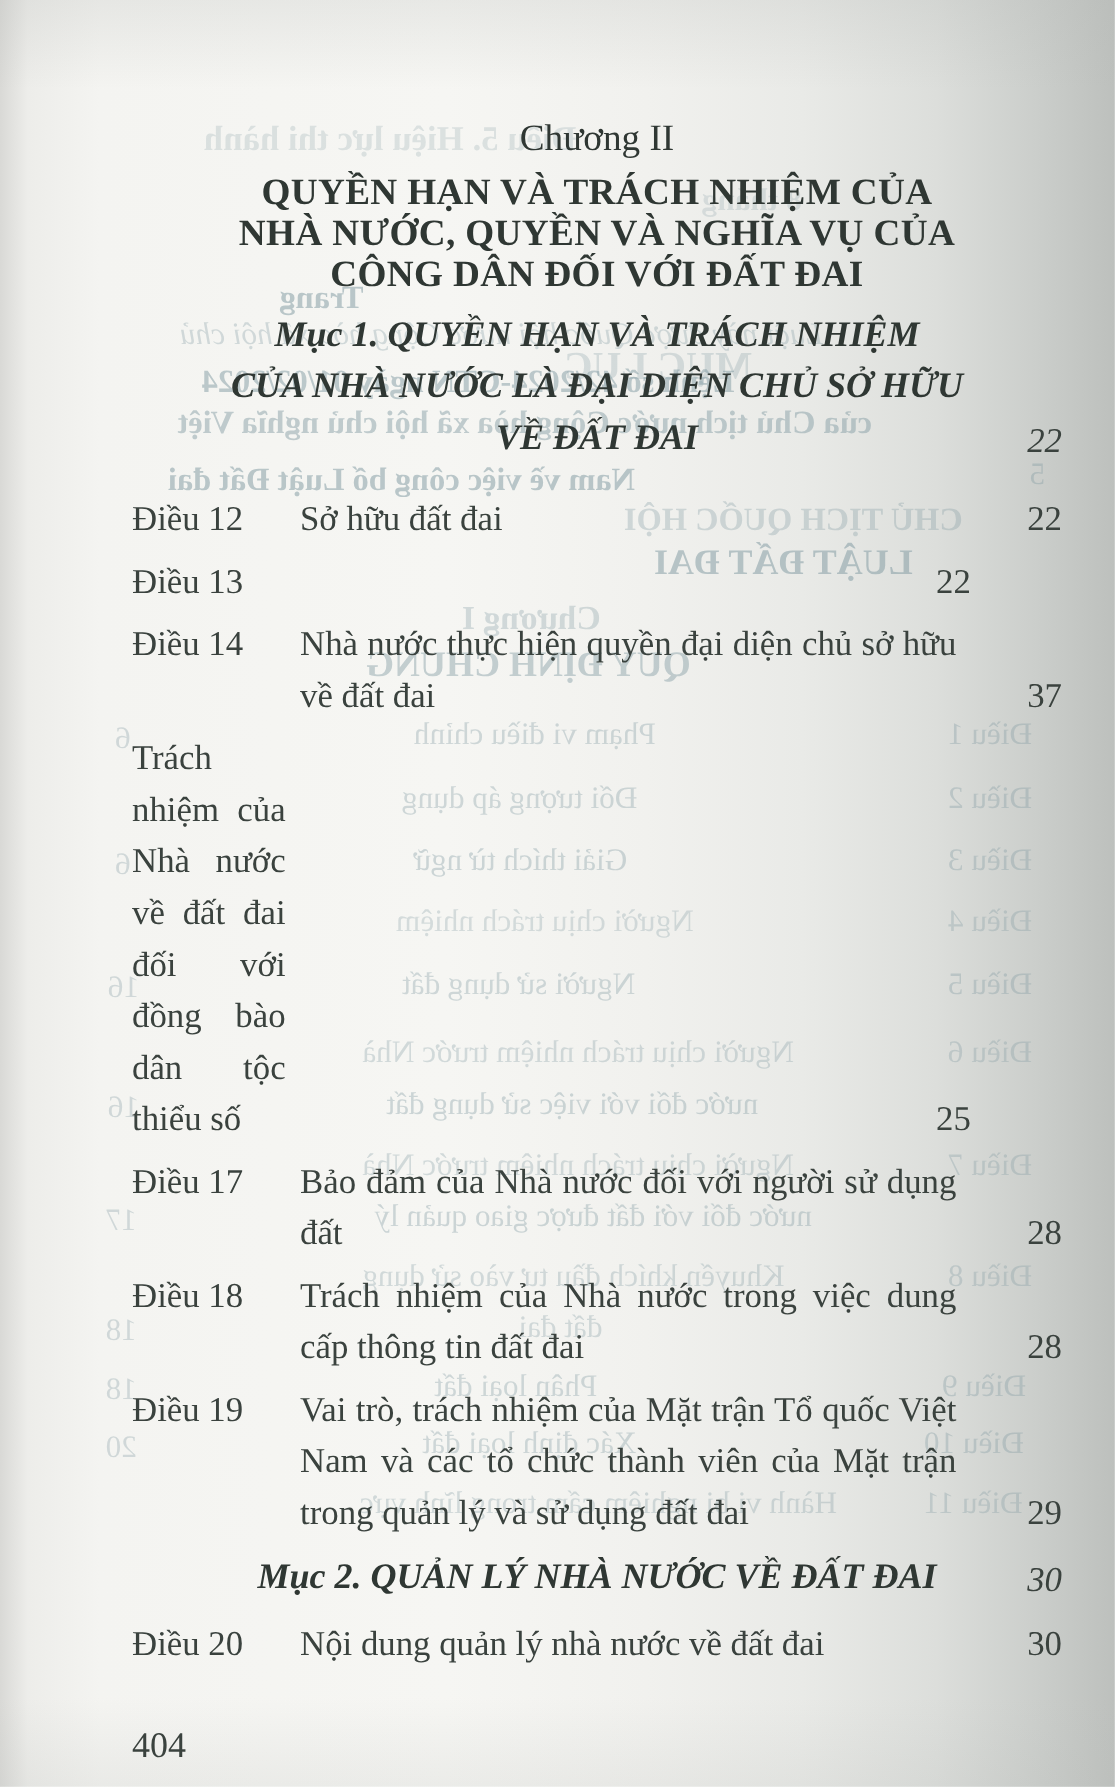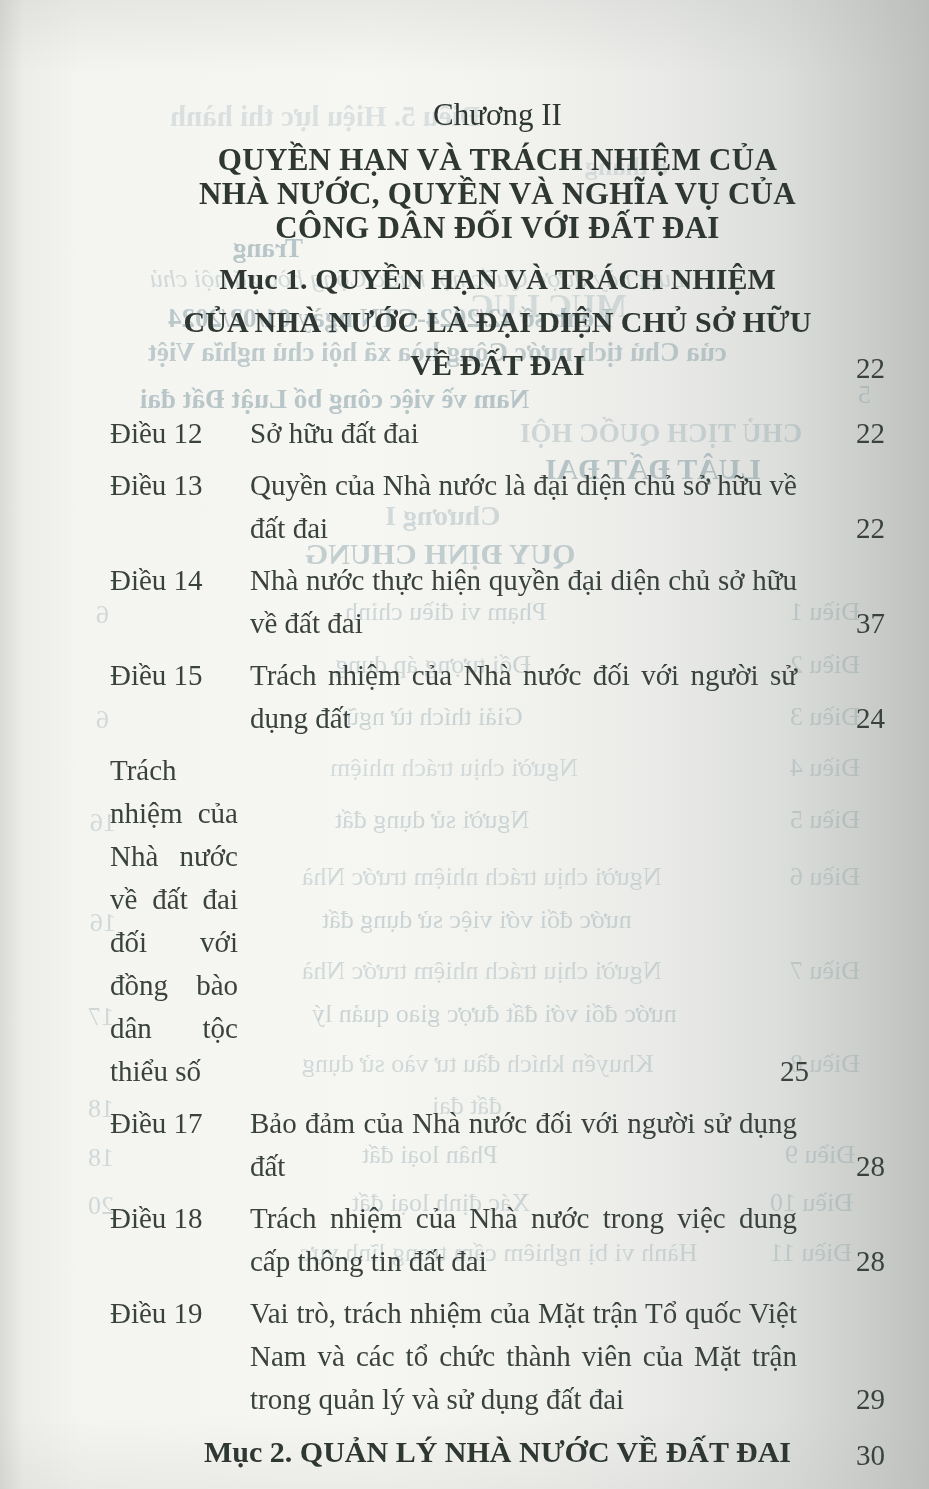--- a/index.html
+++ b/index.html
@@ -25,21 +25,21 @@
   .content{position:relative;z-index:2;padding:92px 44px 0 110px;}
   .chapter-label{
     text-align:center;font-weight:normal;font-size:31px;line-height:45px;color:#2f3733;
   }
   .chapter-title{
     text-align:center;font-weight:bold;font-size:31px;line-height:34px;color:#2f3733;
     white-space:pre-line;margin:6px 0 12px 0;letter-spacing:.3px;
   }
   .section-head{
     position:relative;text-align:center;font-weight:bold;font-size:30px;line-height:43px;
-    color:#2f3733;white-space:pre-line;margin-bottom:26px;
+    color:#2f3733;white-space:pre-line;margin-bottom:26px;font-style:italic;
   }
   .section-head .pg{
     position:absolute;right:0;bottom:-4px;font-weight:normal;font-size:29px;color:#3a423e;
   }
   .section-head.second{margin-top:2px;margin-bottom:14px;}
   .toc-entry{
     display:grid;grid-template-columns:140px 1fr 76px;
     font-size:29px;line-height:43px;margin-bottom:9px;
   }
   .toc-entry .label{white-space:nowrap;}
@@ -108,32 +108,26 @@
       <div class="section-head">Mục 1. QUYỀN HẠN VÀ TRÁCH NHIỆM
 CỦA NHÀ NƯỚC LÀ ĐẠI DIỆN CHỦ SỞ HỮU
 VỀ ĐẤT ĐAI<span class="pg">22</span></div>
       <div class="toc-entry">
         <div class="label">Điều 12</div>
         <div class="title">Sở hữu đất đai</div>
         <div class="pg">22</div>
       </div>
       <div class="toc-entry">
         <div class="label">Điều 13</div>
-        <div class="title">Quyền của Nhà nước là đại diện chủ sở hữu về đất đai</div>
         <div class="pg">22</div>
       </div>
       <div class="toc-entry">
         <div class="label">Điều 14</div>
         <div class="title">Nhà nước thực hiện quyền đại diện chủ sở hữu về đất đai</div>
         <div class="pg">37</div>
-      </div>
-      <div class="toc-entry">
-        <div class="label">Điều 15</div>
-        <div class="title">Trách nhiệm của Nhà nước đối với người sử dụng đất</div>
-        <div class="pg">24</div>
       </div>
       <div class="toc-entry">
         <div class="title">Trách nhiệm của Nhà nước về đất đai đối với đồng bào dân tộc thiểu số</div>
         <div class="pg">25</div>
       </div>
       <div class="toc-entry">
         <div class="label">Điều 17</div>
         <div class="title">Bảo đảm của Nhà nước đối với người sử dụng đất</div>
         <div class="pg">28</div>
       </div>
@@ -143,17 +137,18 @@
         <div class="pg">28</div>
       </div>
       <div class="toc-entry">
         <div class="label">Điều 19</div>
         <div class="title">Vai trò, trách nhiệm của Mặt trận Tổ quốc Việt Nam và các tổ chức thành viên của Mặt trận trong quản lý và sử dụng đất đai</div>
         <div class="pg">29</div>
       </div>
       <div class="section-head second">Mục 2. QUẢN LÝ NHÀ NƯỚC VỀ ĐẤT ĐAI<span class="pg">30</span></div>
       <div class="toc-entry">
         <div class="label">Điều 20</div>
+        <div class="title">Nội dung quản lý nhà nước về đất đai</div>
         <div class="pg">30</div>
       </div>
     </div>
   <div class="folio">404</div>
 </div>
 
 </body></html>

